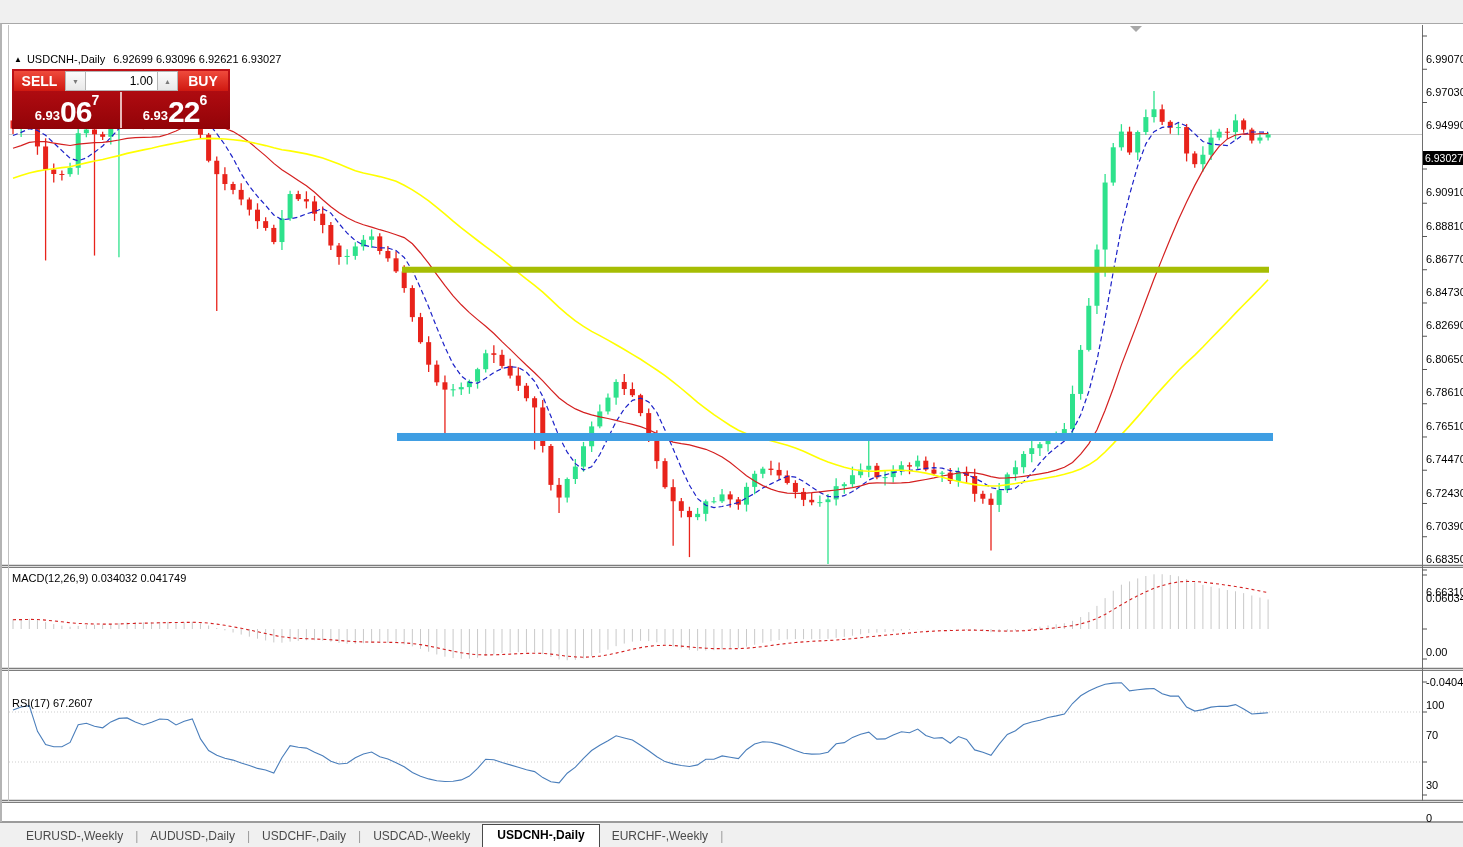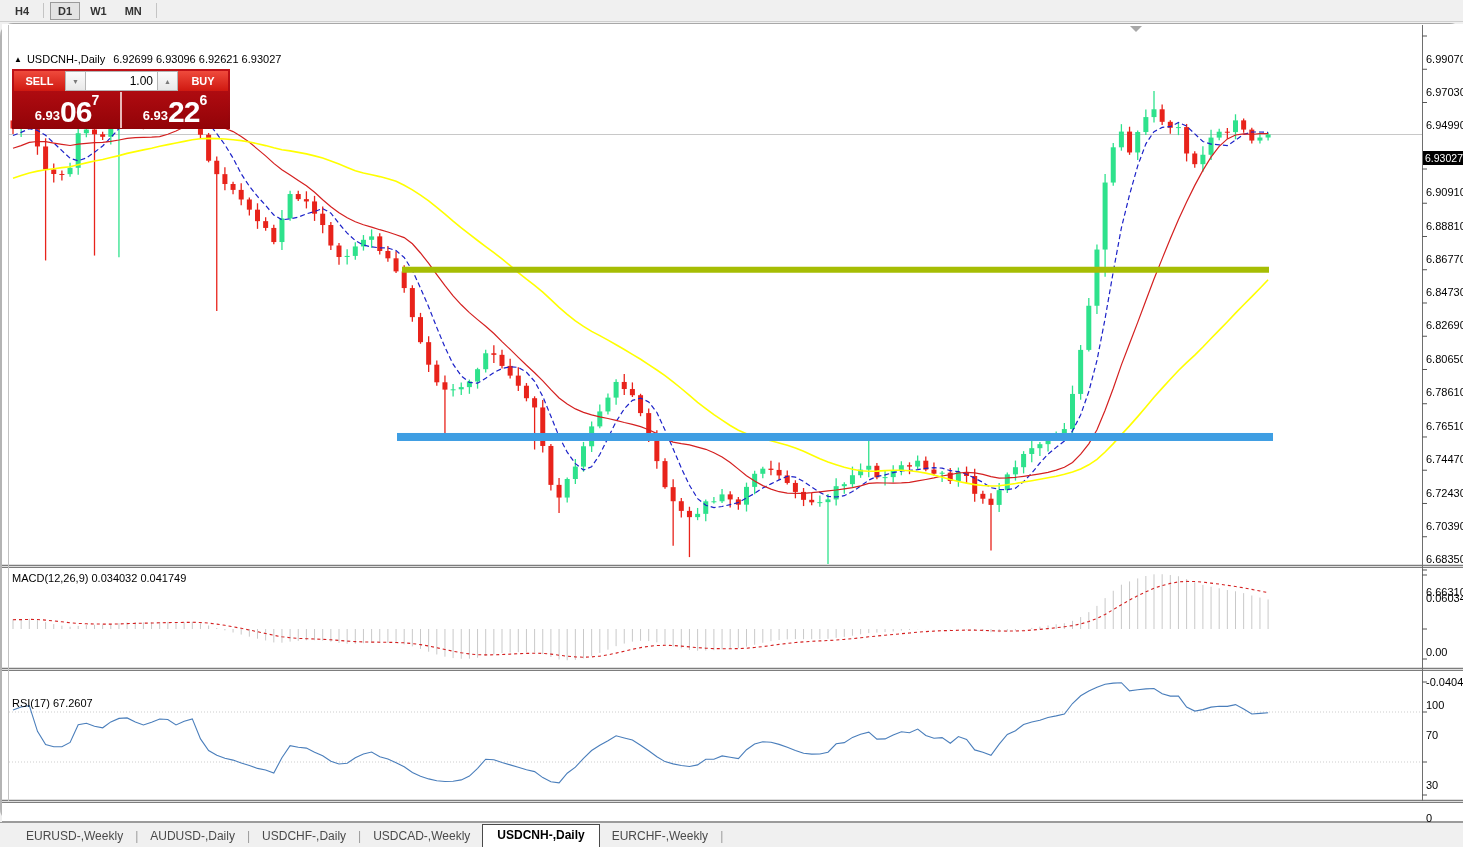--- a/index.html
+++ b/index.html
@@ -6,31 +6,31 @@
   #app{position:relative;width:1463px;height:847px;background:#f0f0f0;overflow:hidden;
        font-family:"Liberation Sans",sans-serif;-webkit-font-smoothing:antialiased;}
   
   #toolbar{position:absolute;left:0;top:0;width:1463px;height:22px;background:#f0f0f0;
            border-bottom:1px solid #cfcfcf;display:flex;align-items:center;padding-left:6px;box-sizing:border-box;}
   .tf-btn{font-size:11px;font-weight:bold;color:#333;padding:2px 7px;margin:0 1px;border:1px solid transparent;cursor:default;}
   .tf-btn.active{background:#e3e3e3;border:1px solid #9a9a9a;}
   .tb-sep{width:1px;height:15px;background:#c4c4c4;margin:0 5px;}
   
   #chart-window{position:absolute;left:0;top:23px;width:1463px;height:799px;background:#fff;
-                border-top:1px solid #a8a8a8;border-left:2px solid #b4b4b4;box-sizing:border-box;border-radius:13px;}
+                border-top:1px solid #a8a8a8;border-left:2px solid #b4b4b4;box-sizing:border-box;}
   #chart-svg{position:absolute;left:0;top:0;}
   
   #chart-header{position:absolute;left:12px;top:29px;height:14px;font-size:11px;color:#000;white-space:nowrap;}
   #chart-header .tri{font-size:8px;margin-right:5px;position:relative;top:-1px;}
   #chart-header .sym{margin-right:8px;}
   
   #trade-panel{position:absolute;left:10px;top:45px;width:218px;height:60px;
                background:linear-gradient(#c01117,#8e0309);padding:2px;box-sizing:border-box;}
   #tp-row1{display:flex;height:20px;}
-  .tp-btn{background:linear-gradient(#ef4a3c,#cf1810);color:#fff;font-size:11px;font-weight:bold;
+  .tp-btn{background:linear-gradient(#ef4a3c,#cf1810);color:#fff;font-size:14px;font-weight:bold;
           display:flex;align-items:center;justify-content:center;cursor:pointer;}
   #sell-btn{width:51px;}  #buy-btn{width:50px;}
   .spin{width:21px;background:linear-gradient(#fcfcfc,#e8e8e8);border:1px solid #b5b5b5;box-sizing:border-box;
         display:flex;align-items:center;justify-content:center;font-size:7px;color:#7a7a7a;cursor:pointer;}
   #vol-input{width:70px;flex:1;border:1px solid #b5b5b5;border-left:none;border-right:none;
              font-size:12px;text-align:right;padding:4px 4px;box-sizing:border-box;font-family:"Liberation Sans",sans-serif;}
   #tp-row2{display:flex;height:36px;margin-top:1px;gap:2px;background:#e9b9b9;}
   .tp-price{flex:1;background:linear-gradient(#ae0b10,#930308);color:#fff;display:flex;align-items:flex-end;
             justify-content:center;padding-bottom:2px;cursor:pointer;}
   .tp-price .sm{font-size:13px;font-weight:bold;line-height:20px;}
@@ -48,28 +48,20 @@
   .tab{font-size:12px;color:#4a4a4a;padding:3px 12px 4px 12px;cursor:pointer;white-space:nowrap;}
   .tab.active{background:#fff;color:#000;font-weight:bold;border:1px solid #4a4a4a;border-bottom:none;
               padding:3px 14px 5px 14px;margin-bottom:0;}
   .tab-sep{color:#9a9a9a;font-size:12px;padding-bottom:4px;}
 </style>
 </head>
 <body>
 
 <div id="app">
 
-  <div id="toolbar">
-      <div class="tf-btn">H4</div>
-      <div class="tb-sep"></div>
-      <div class="tf-btn active">D1</div>
-      <div class="tf-btn">W1</div>
-      <div class="tf-btn">MN</div>
-      <div class="tb-sep"></div>
-    </div>
 
   <div id="chart-window">
     <svg id="chart-svg" width="1463" height="799" viewBox="0 23 1463 799">
         <rect x="0" y="23" width="1463" height="799" fill="#fff"></rect>
         <line x1="0" y1="564.5" x2="1463" y2="564.5" stroke="#7d7d7d" stroke-width="1.4"></line>
         <line x1="0" y1="566.5" x2="1463" y2="566.5" stroke="#7d7d7d" stroke-width="1"></line>
         <line x1="0" y1="667.5" x2="1463" y2="667.5" stroke="#7d7d7d" stroke-width="1.4"></line>
         <line x1="0" y1="669.5" x2="1463" y2="669.5" stroke="#7d7d7d" stroke-width="1"></line>
         <line x1="0" y1="799.5" x2="1463" y2="799.5" stroke="#7d7d7d" stroke-width="1.4"></line>
         <line x1="0" y1="801.5" x2="1463" y2="801.5" stroke="#7d7d7d" stroke-width="1"></line>

